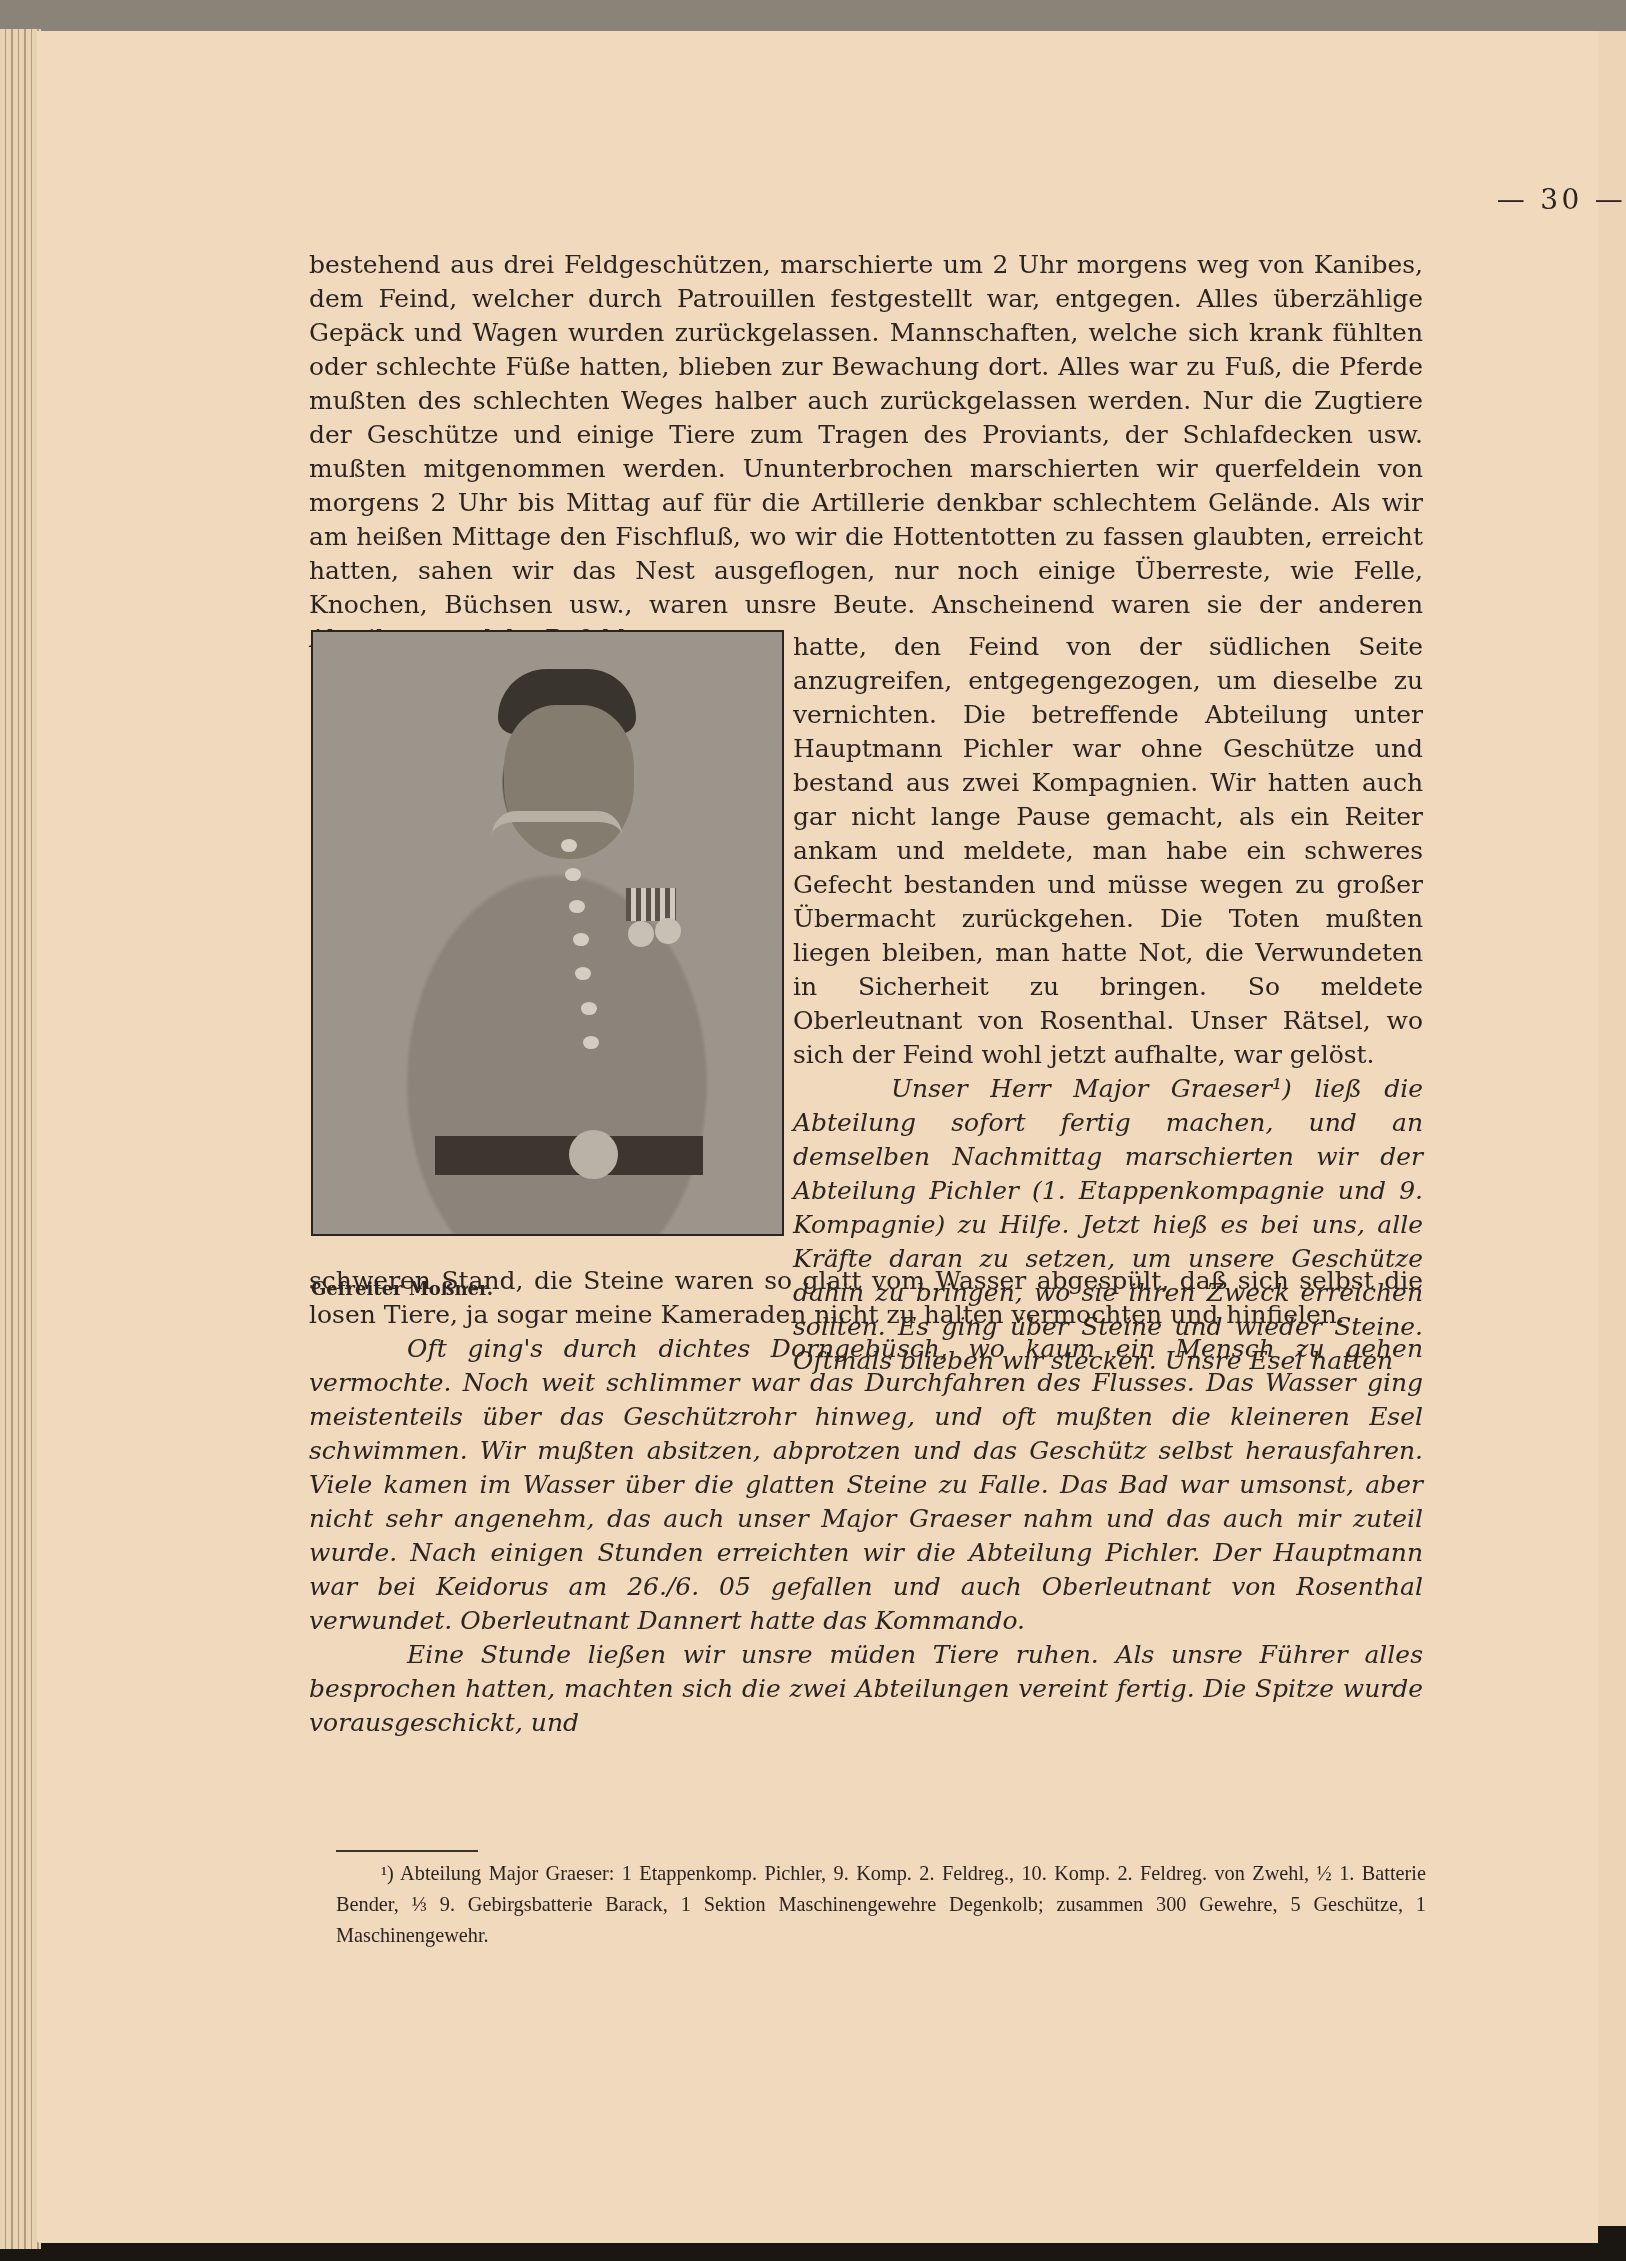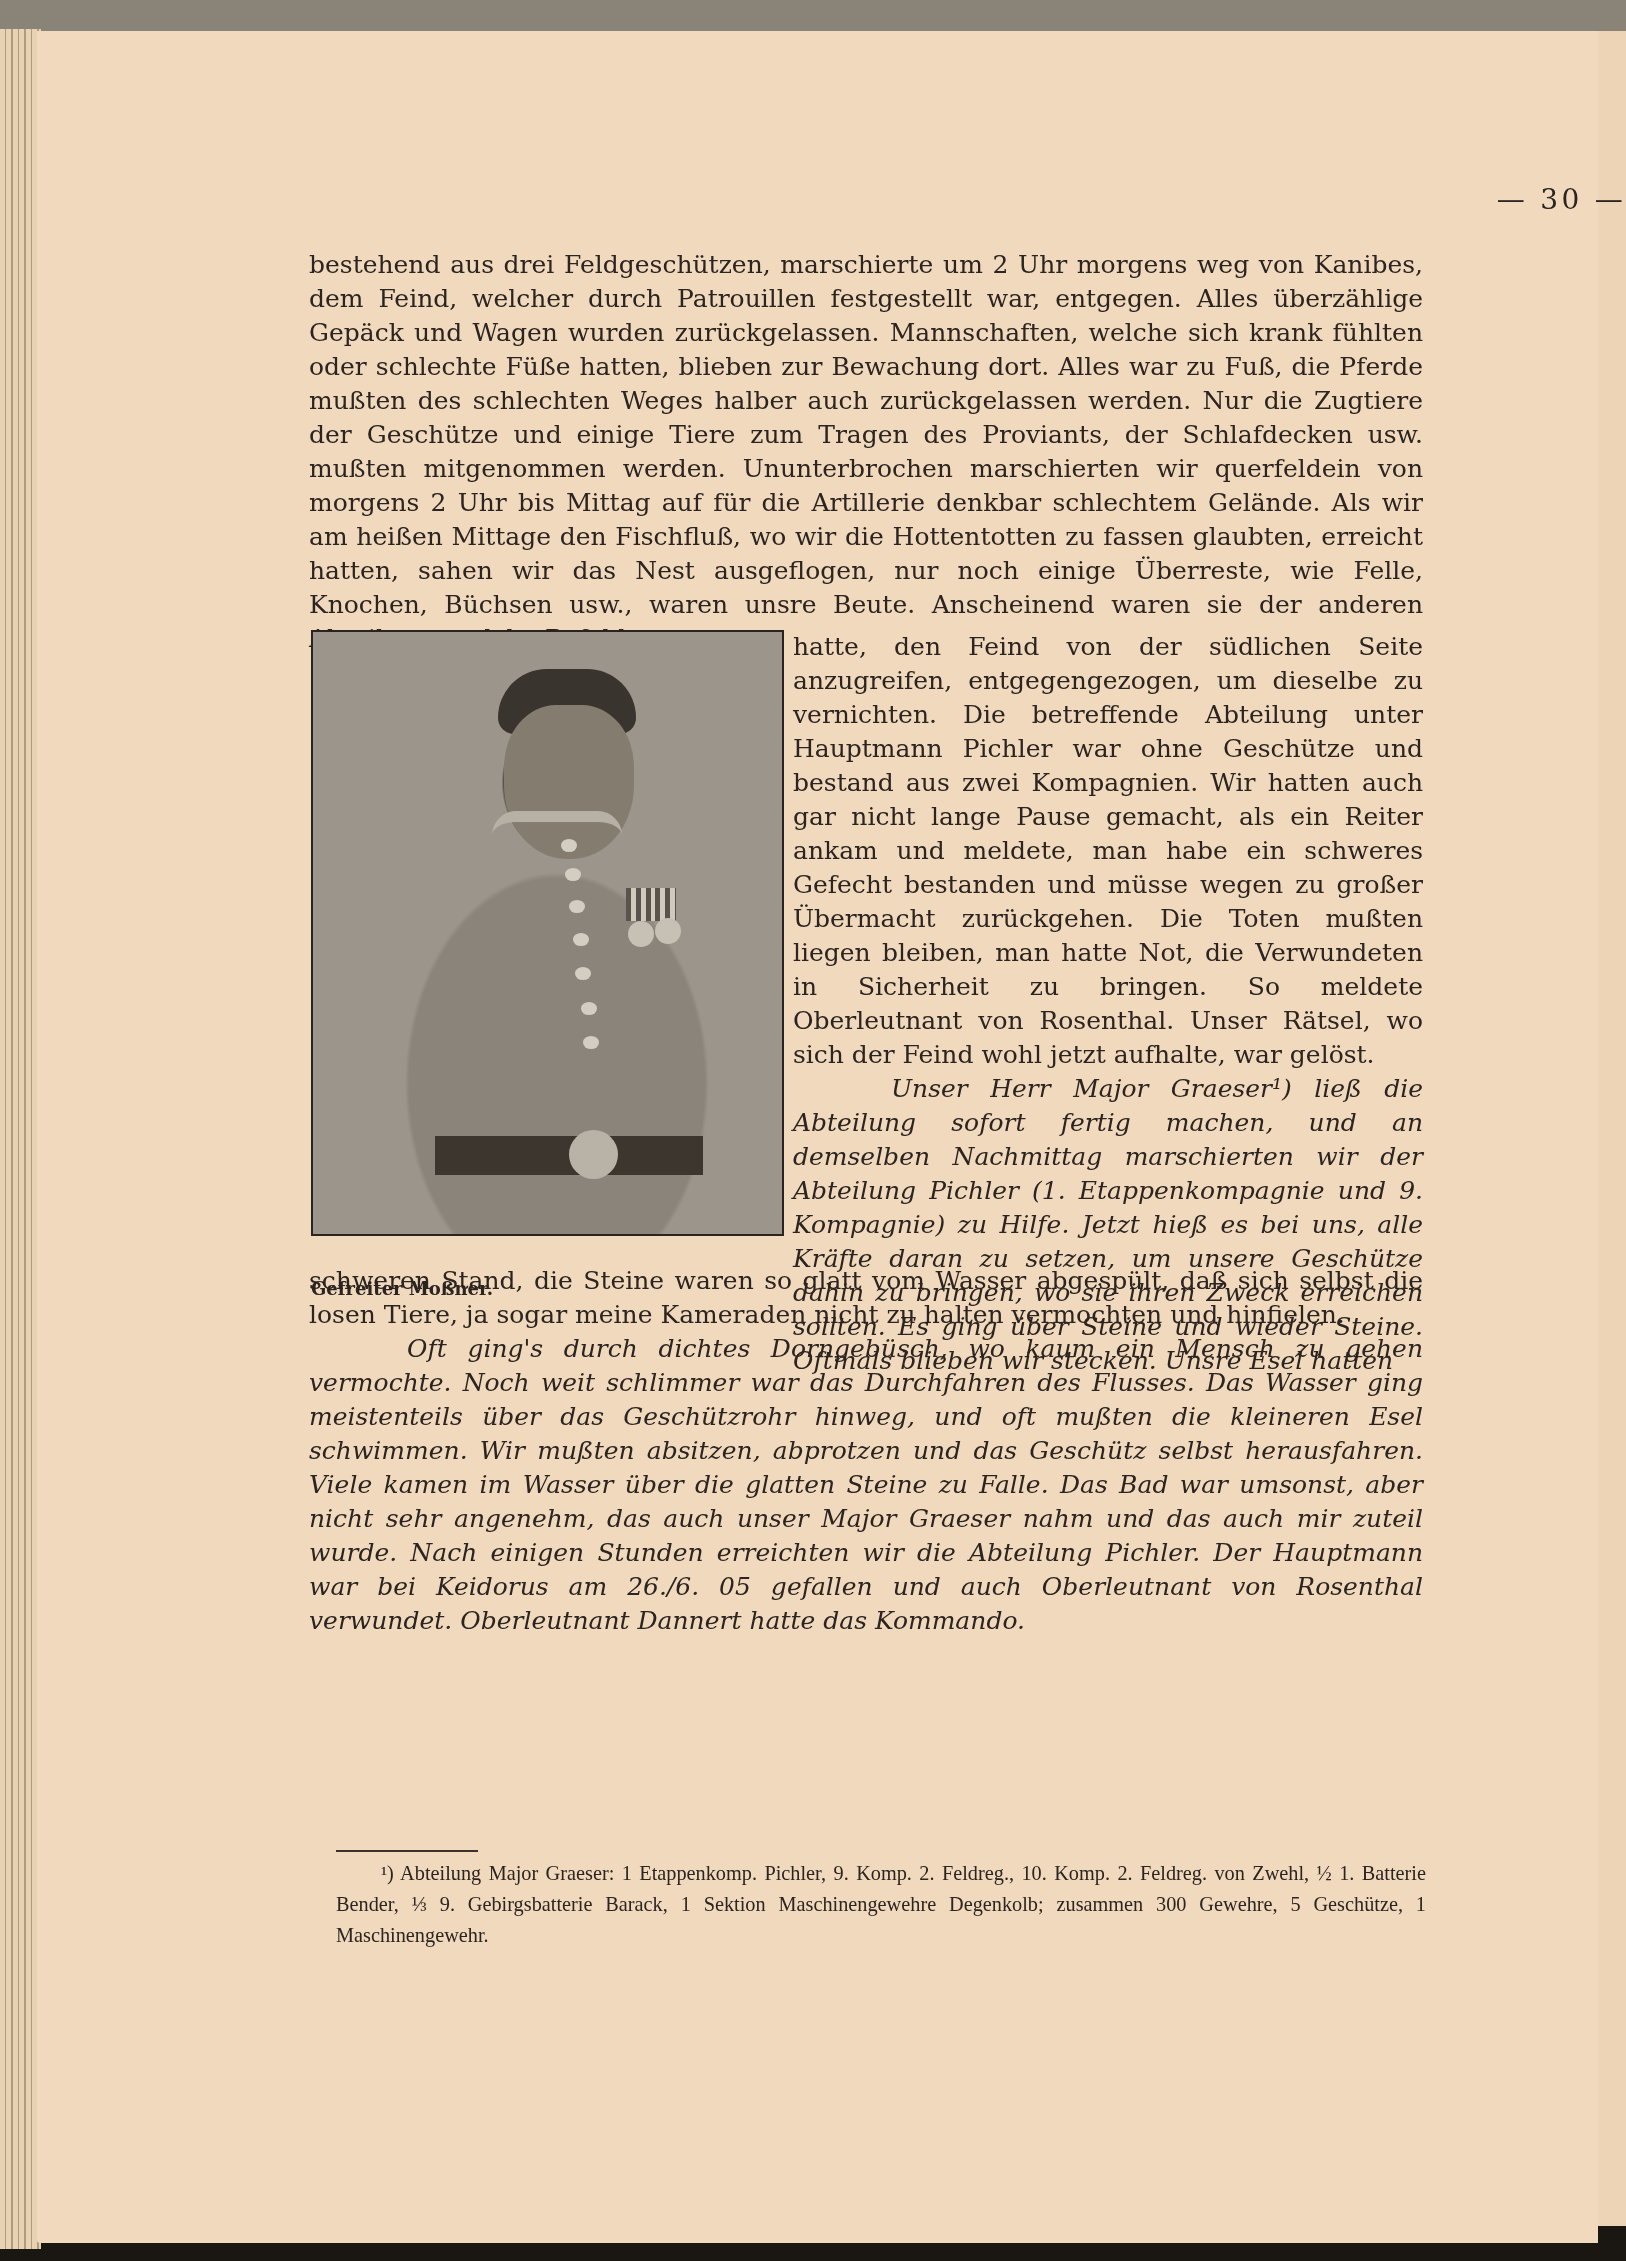--- a/index.html
+++ b/index.html
@@ -104,19 +104,20 @@
 <div class="caption">Gefreiter Moßner.</div>
 
 <div class="text block-right">
   <p>hatte, den Feind von der südlichen Seite anzugreifen, entgegengezogen, um dieselbe zu vernichten. Die betreffende Abteilung unter Hauptmann Pichler war ohne Geschütze und bestand aus zwei Kompagnien. Wir hatten auch gar nicht lange Pause gemacht, als ein Reiter ankam und meldete, man habe ein schweres Gefecht bestanden und müsse wegen zu großer Übermacht zurückgehen. Die Toten mußten liegen bleiben, man hatte Not, die Verwundeten in Sicherheit zu bringen. So meldete Oberleutnant von Rosenthal. Unser Rätsel, wo sich der Feind wohl jetzt aufhalte, war gelöst.</p>
   <p class="indent">Unser Herr Major Graeser¹) ließ die Abteilung sofort fertig machen, und an demselben Nachmittag marschierten wir der Abteilung Pichler (1. Etappenkompagnie und 9. Kompagnie) zu Hilfe. Jetzt hieß es bei uns, alle Kräfte daran zu setzen, um unsere Geschütze dahin zu bringen, wo sie ihren Zweck erreichen sollten. Es ging über Steine und wieder Steine. Oftmals blieben wir stecken. Unsre Esel hatten</p>
 </div>
 
 <div class="text block-bottom">
   <p>schweren Stand, die Steine waren so glatt vom Wasser abgespült, daß sich selbst die losen Tiere, ja sogar meine Kameraden nicht zu halten vermochten und hinfielen.</p>
   <p class="indent">Oft ging's durch dichtes Dorngebüsch, wo kaum ein Mensch zu gehen vermochte. Noch weit schlimmer war das Durchfahren des Flusses. Das Wasser ging meistenteils über das Geschützrohr hinweg, und oft mußten die kleineren Esel schwimmen. Wir mußten absitzen, abprotzen und das Geschütz selbst herausfahren. Viele kamen im Wasser über die glatten Steine zu Falle. Das Bad war umsonst, aber nicht sehr angenehm, das auch unser Major Graeser nahm und das auch mir zuteil wurde. Nach einigen Stunden erreichten wir die Abteilung Pichler. Der Hauptmann war bei Keidorus am 26./6. 05 gefallen und auch Oberleutnant von Rosenthal verwundet. Oberleutnant Dannert hatte das Kommando.</p>
+  <p class="indent">Eine Stunde ließen wir unsre müden Tiere ruhen. Als unsre Führer alles besprochen hatten, machten sich die zwei Abteilungen vereint fertig. Die Spitze wurde vorausgeschickt, und</p>
 </div>
 
 <div class="footnote-rule"></div>
 <div class="footnote">
   <p>¹) Abteilung Major Graeser: 1 Etappenkomp. Pichler, 9. Komp. 2. Feldreg., 10. Komp. 2. Feldreg. von Zwehl, ½ 1. Batterie Bender, ⅓ 9. Gebirgsbatterie Barack, 1 Sektion Maschinengewehre Degenkolb; zusammen 300 Gewehre, 5 Geschütze, 1 Maschinengewehr.</p>
 </div>
 
 
 </body></html>

